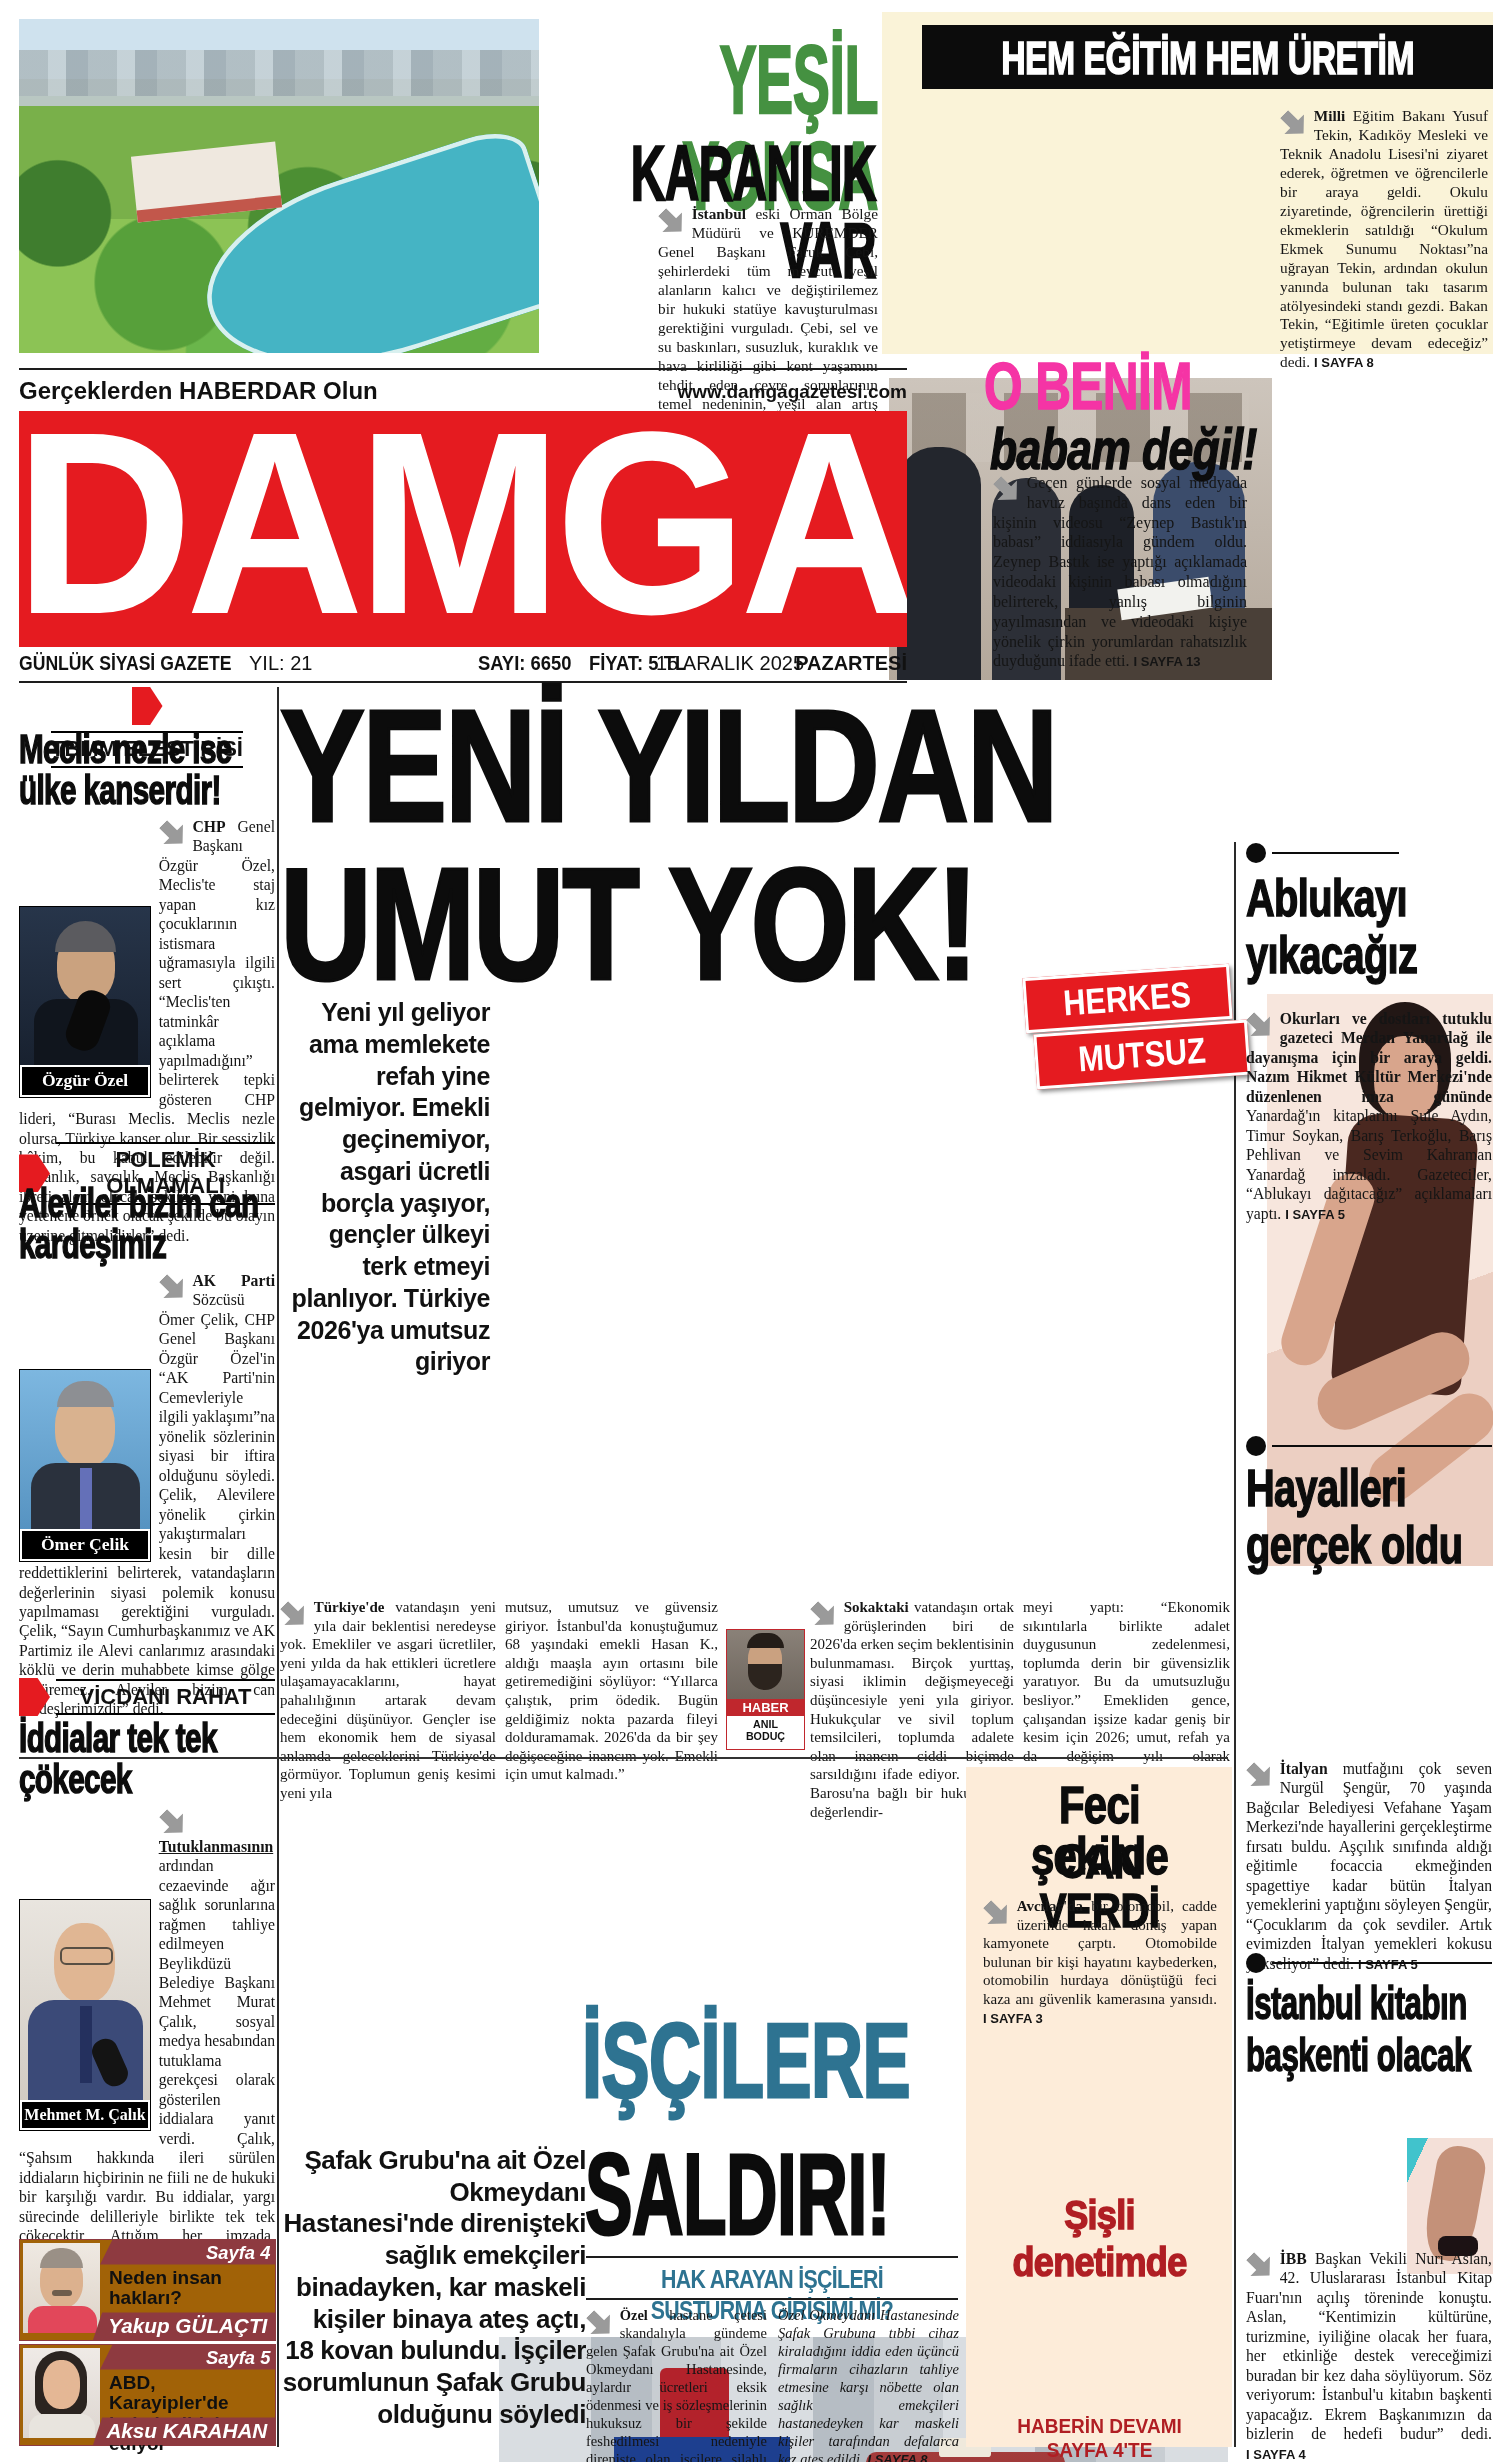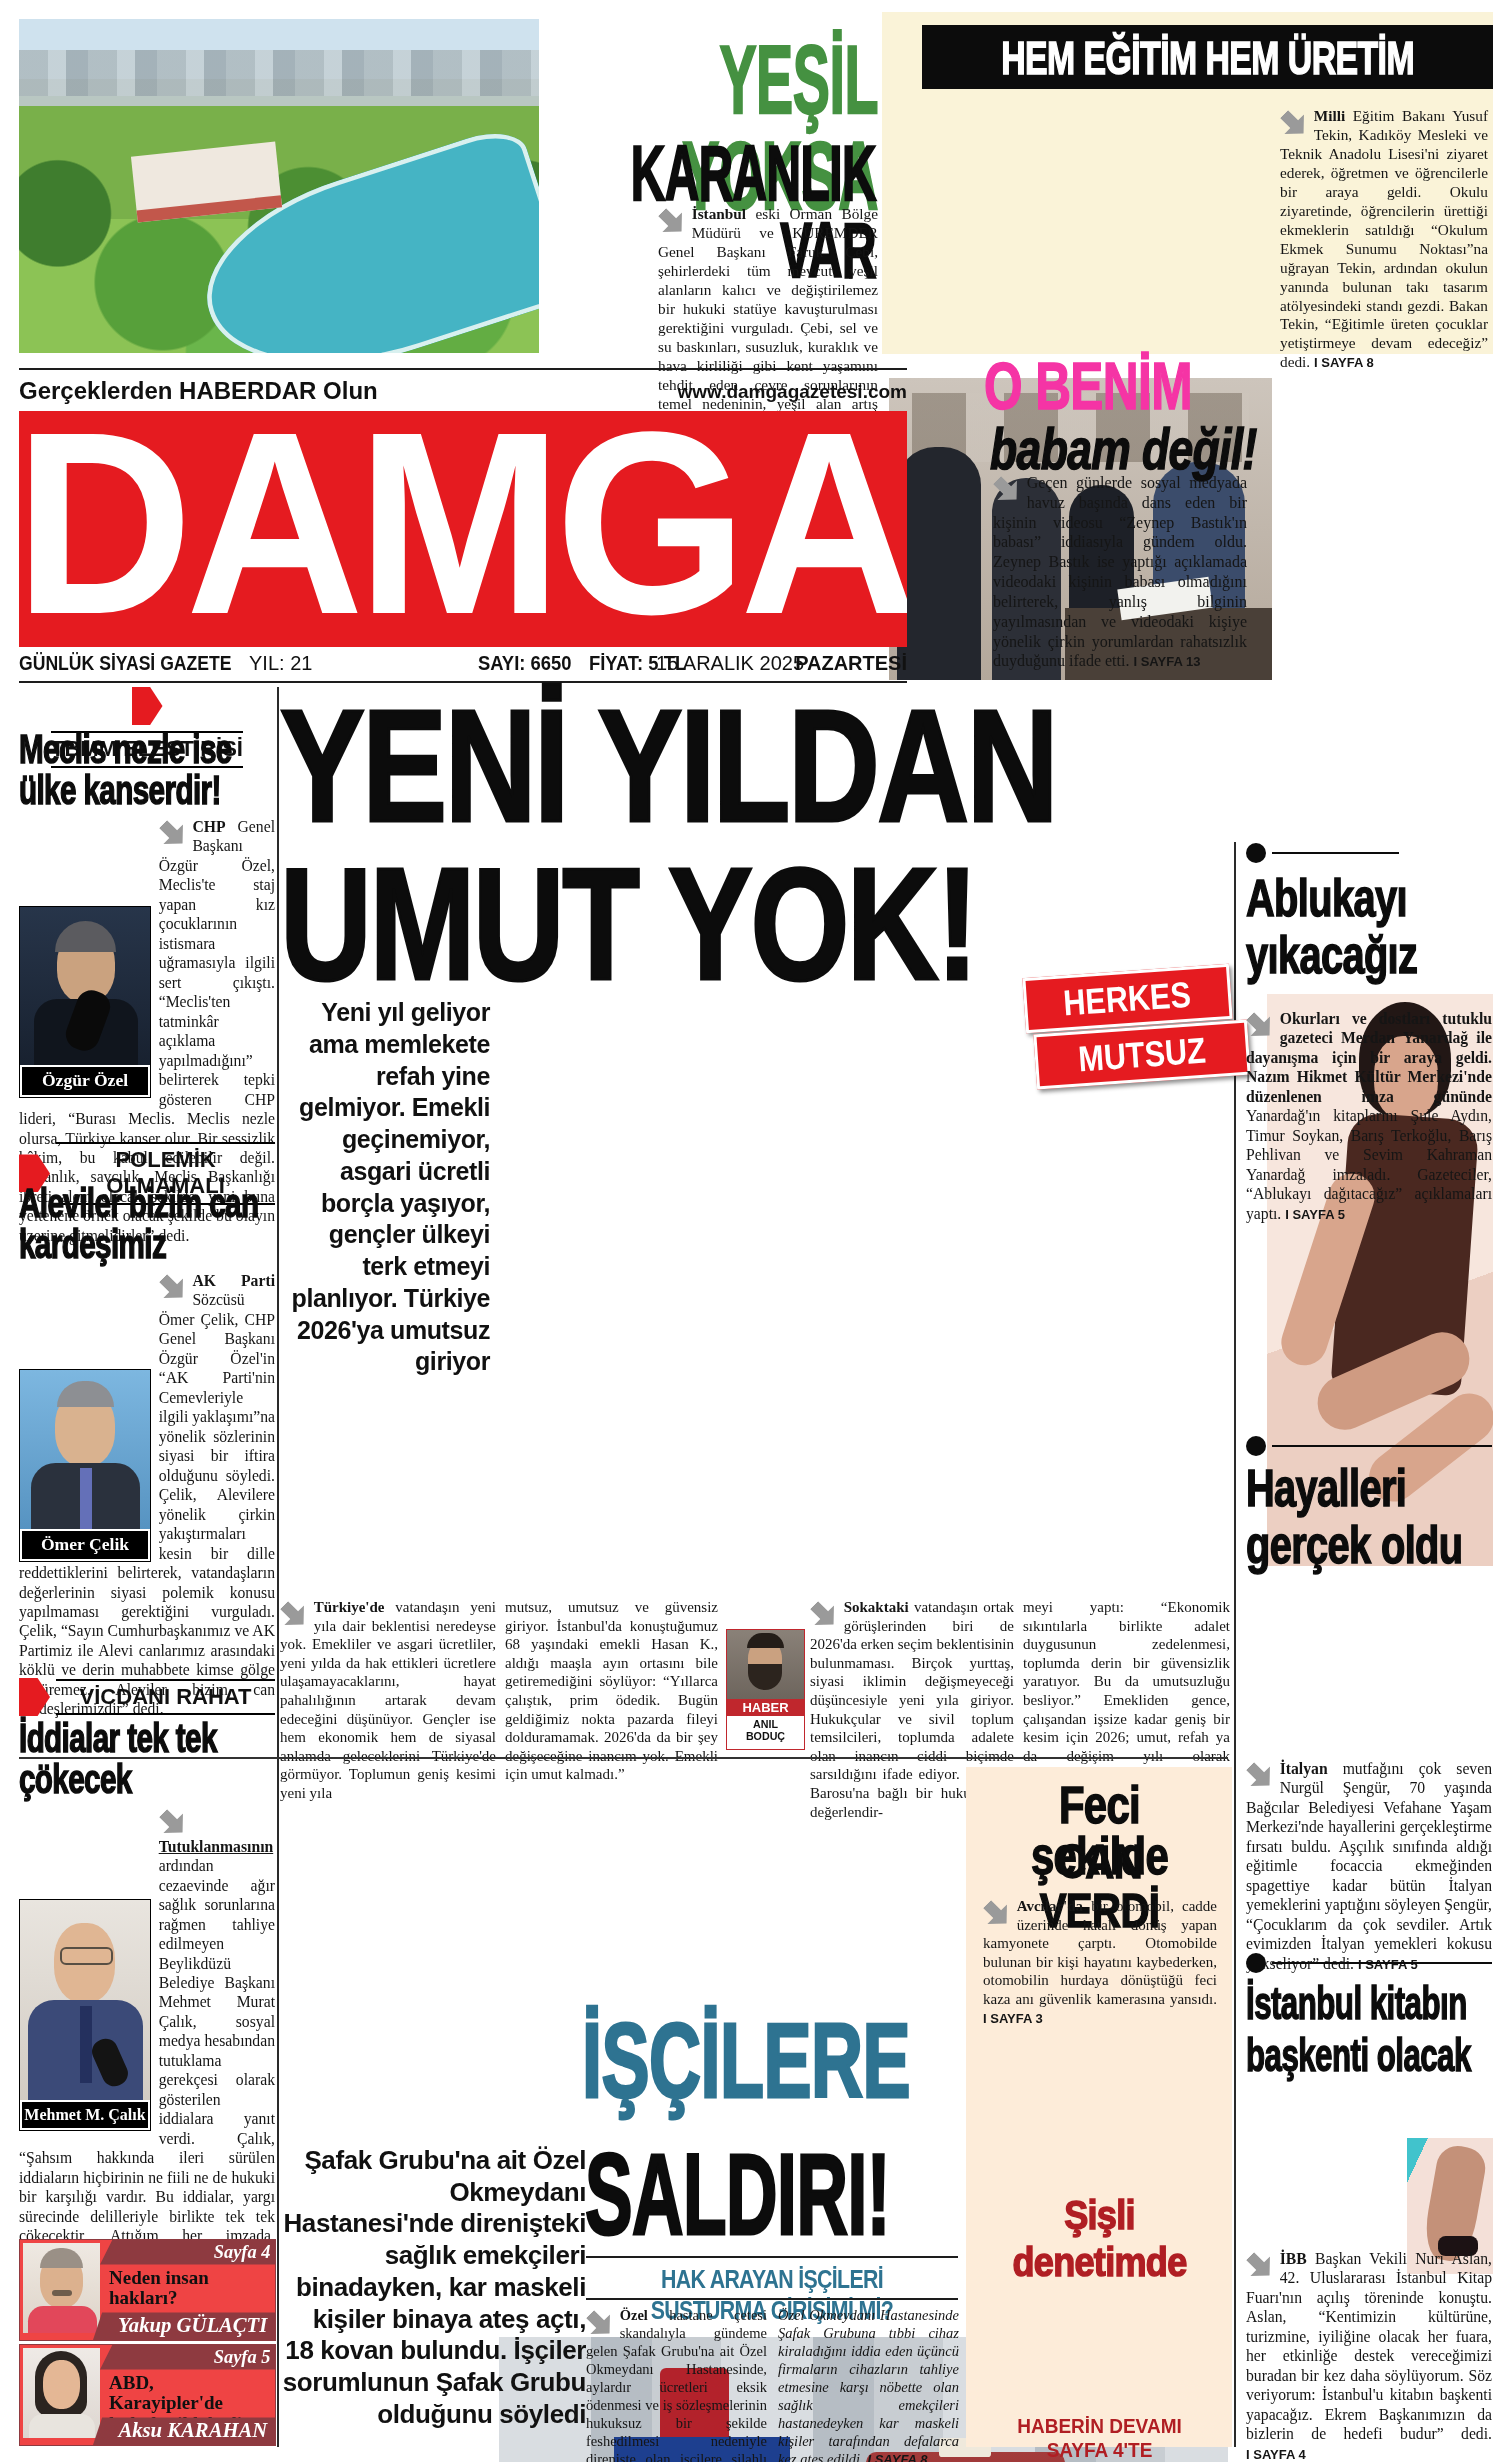--- a/index.html
+++ b/index.html
@@ -24,21 +24,21 @@
   .dotline .dot{width:20px;height:20px;border-radius:50%;background:#0c0c0c;flex:none;}
   .dotline .bar{flex:1;height:2.3px;background:#0c0c0c;margin-left:6.1px;}
   .photo{position:relative;overflow:hidden;}
   .cap{position:absolute;left:0;right:0;bottom:0;background:#000;color:#fff;font-weight:bold;
        font-size:18.4px;text-align:center;padding:3.1px 0;border:2.3px solid #fff;}
   @supports (-webkit-background-clip: text){
     .navytitle span{background:linear-gradient(#f6c8dc,#ffffff 75%);-webkit-background-clip:text;color:transparent;}
   }
   .badge{background:#e51b20;border:3.1px solid #fff;box-shadow:2.3px 3.1px 4.6px rgba(0,0,0,.45);
          color:#fff;font-weight:bold;display:flex;align-items:center;justify-content:center;}
-  .colbox{border:1.5px solid #8e3a40;background:#ef4444;font-family:Liberation Serif, serif;}
+  .colbox{border:1.5px solid #8e3a40;background:#a16207;}
   .colbox .cphoto{position:absolute;left:3.1px;top:3.1px;width:77px;height:90px;overflow:hidden;}
   .colbox .topbar{position:absolute;left:80px;top:0;right:0;height:24.5px;background:#8e3a40;
         clip-path:polygon(0 100%,7% 0,100% 0,100% 100%);}
   .colbox .badge2{position:absolute;right:4.6px;top:1.5px;color:#fff;font-weight:bold;font-style:italic;font-size:18.4px;}
   .colbox .ctitle{position:absolute;left:89px;top:27.6px;right:4.6px;font-weight:bold;font-size:19px;line-height:1.08;color:#101010;}
   .colbox .namebar{position:absolute;left:73px;right:0;bottom:0;height:27.6px;background:#8e3a40;
         clip-path:polygon(5% 0,100% 0,100% 100%,0 100%);color:#fff;font-weight:bold;font-style:italic;
         font-size:20.7px;text-align:right;padding:1.5px 7.7px 0 0;box-sizing:border-box;}
   .vline{background:#2a2a2a;width:1.5px;}
   .hline{background:#1d1d1d;height:2.3px;}

